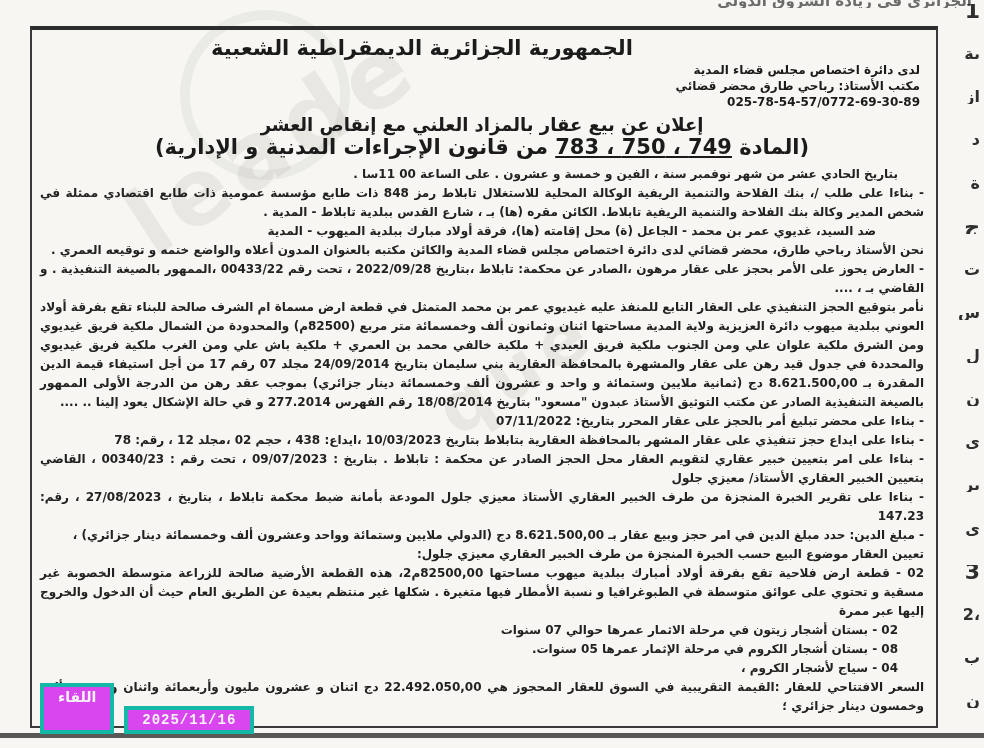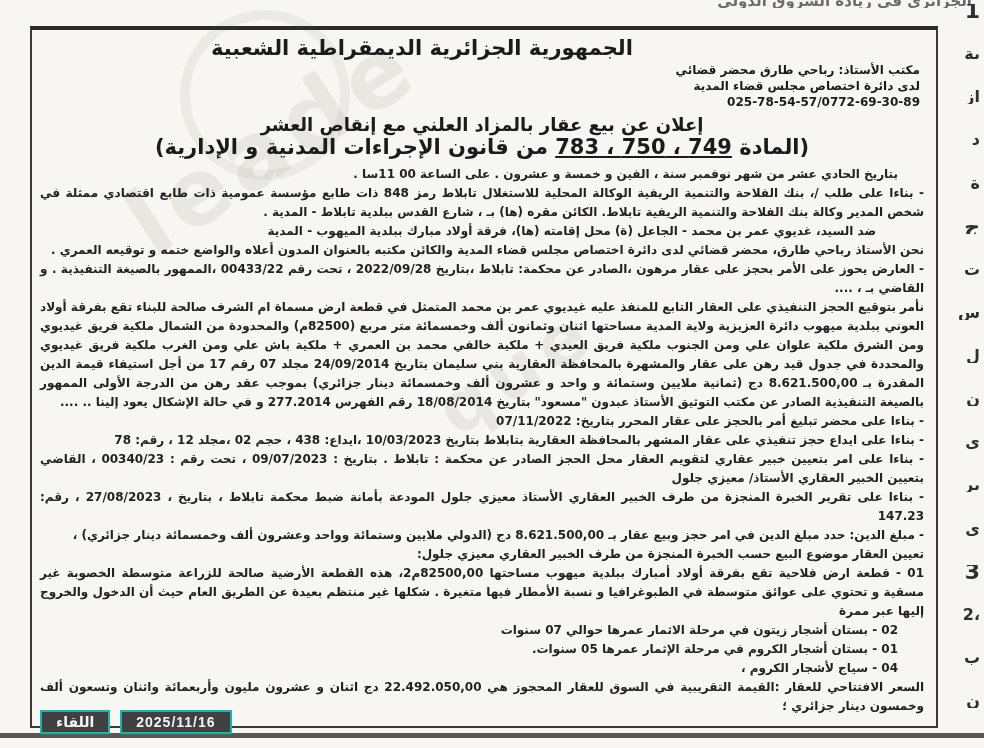--- a/index.html
+++ b/index.html
@@ -71,41 +71,41 @@
   
   .bottom-line{
     position:absolute;left:0;right:0;bottom:10px;height:5px;
     background:#3c3c3c;opacity:.85;
   }
   .badges{
     position:absolute;left:40px;bottom:14px;display:flex;flex-direction:row;
     gap:10px;z-index:3;
   }
   .badge{
-    background:#404040;color:#f4f4f4;font-weight:bold;font-size:14px;
-    padding:2px 14px;border:2px solid #14b8a6;line-height:16px;
+    background:#d946ef;color:#f4f4f4;font-weight:bold;font-size:14px;
+    padding:2px 14px;border:4px solid #14b8a6;line-height:16px;
   }
-  .badge.date{font-family:Liberation Sans, sans-serif;letter-spacing:1px;}
+  .badge.date{font-family:Liberation Mono, monospace;letter-spacing:1px;margin-top:23px;}
 </style>
 </head>
 <body>
 
 <div class="top-cutoff">الجزائري في ريادة الشروق الدولي</div>
 
 <div class="wm wm1">leade</div>
 <div class="wm wm2">que</div>
 <div class="wm-circle"></div>
 
 <div class="frame">
 
   <div class="republic-title">الجمهورية الجزائرية الديمقراطية الشعبية</div>
 
   <div class="office-block">
+    <div>لدى دائرة اختصاص مجلس قضاء المدية</div>
     <div>مكتب الأستاذ: رباحي طارق محضر قضائي</div>
-    <div>لدى دائرة اختصاص مجلس قضاء المدية</div>
     <div>025-78-54-57/0772-69-30-89</div>
   </div>
 
   <div class="announce-title">
     <div class="l1">إعلان عن بيع عقار بالمزاد العلني مع إنقاص العشر</div>
     <div class="l2">
       <span>(المادة</span>
       <span class="u">749 ، 750 ، 783</span>
       <span>من قانون الإجراءات المدنية و الإدارية)</span>
     </div>
@@ -117,23 +117,23 @@
     <p class="ind2">ضد السيد، غديوي عمر بن محمد - الجاعل (ة) محل إقامته (ها)، فرقة أولاد مبارك ببلدية الميهوب - المدية</p>
     <p>نحن الأستاذ رباحي طارق، محضر قضائي لدى دائرة اختصاص مجلس قضاء المدية والكائن مكتبه بالعنوان المدون أعلاه والواضع ختمه و توقيعه العمري .</p>
     <p>- العارض يحوز على الأمر بحجز على عقار مرهون ،الصادر عن محكمة: تابلاط ،بتاريخ 2022/09/28 ، تحت رقم 00433/22 ،الممهور بالصيغة التنفيذية . و القاضي بـ ، ....</p>
     <p>نأمر بتوقيع الحجز التنفيذي على العقار التابع للمنفذ عليه غيديوي عمر بن محمد المتمثل في قطعة ارض مسماة ام الشرف صالحة للبناء تقع بفرقة أولاد العوني ببلدية ميهوب دائرة العزيزية ولاية المدية مساحتها اثنان وثمانون ألف وخمسمائة متر مربع (82500م) والمحدودة من الشمال ملكية فريق غيديوي ومن الشرق ملكية علوان علي ومن الجنوب ملكية فريق العيدي + ملكية خالفي محمد بن العمري + ملكية باش علي ومن الغرب ملكية فريق غيديوي والمحددة في جدول قيد رهن على عقار والمشهرة بالمحافظة العقارية بني سليمان بتاريخ 24/09/2014 مجلد 07 رقم 17 من أجل استيفاء قيمة الدين المقدرة بـ 8.621.500,00 دج (ثمانية ملايين وستمائة و واحد و عشرون ألف وخمسمائة دينار جزائري) بموجب عقد رهن من الدرجة الأولى الممهور بالصيغة التنفيذية الصادر عن مكتب التوثيق الأستاذ عبدون "مسعود" بتاريخ 18/08/2014 رقم الفهرس 277.2014 و في حالة الإشكال يعود إلينا .. ....</p>
     <p>- بناءا على محضر تبليغ أمر بالحجز على عقار المحرر بتاريخ: 07/11/2022</p>
     <p>- بناءا على ايداع حجز تنفيذي على عقار المشهر بالمحافظة العقارية بتابلاط بتاريخ 10/03/2023 ،ايداع: 438 ، حجم 02 ،مجلد 12 ، رقم: 78</p>
     <p>- بناءا على امر بتعيين خبير عقاري لتقويم العقار محل الحجز الصادر عن محكمة : تابلاط . بتاريخ : 09/07/2023 ، تحت رقم : 00340/23 ، القاضي بتعيين الخبير العقاري الأستاذ/ معيزي جلول</p>
     <p>- بناءا على تقرير الخبرة المنجزة من طرف الخبير العقاري الأستاذ معيزي جلول المودعة بأمانة ضبط محكمة تابلاط ، بتاريخ ، 27/08/2023 ، رقم: 147.23</p>
     <p>- مبلغ الدين: حدد مبلغ الدين في امر حجز وبيع عقار بـ 8.621.500,00 دج (الدولي ملايين وستمائة وواحد وعشرون ألف وخمسمائة دينار جزائري) ،</p>
     <p>تعيين العقار موضوع البيع حسب الخبرة المنجزة من طرف الخبير العقاري معيزي جلول:</p>
-    <p>01 - قطعة ارض فلاحية تقع بفرقة أولاد أمبارك ببلدية ميهوب مساحتها 82500,00م2، هذه القطعة الأرضية صالحة للزراعة متوسطة الخصوبة غير مسقية و تحتوي على عوائق متوسطة في الطبوغرافيا و نسبة الأمطار فيها متغيرة . شكلها غير منتظم بعيدة عن الطريق العام حيث أن الدخول والخروج إليها عبر ممرة</p>
+    <p>02 - قطعة ارض فلاحية تقع بفرقة أولاد أمبارك ببلدية ميهوب مساحتها 82500,00م2، هذه القطعة الأرضية صالحة للزراعة متوسطة الخصوبة غير مسقية و تحتوي على عوائق متوسطة في الطبوغرافيا و نسبة الأمطار فيها متغيرة . شكلها غير منتظم بعيدة عن الطريق العام حيث أن الدخول والخروج إليها عبر ممرة</p>
     <p class="ind1">02 - بستان أشجار زيتون في مرحلة الاثمار عمرها حوالي 07 سنوات</p>
-    <p class="ind1">01 - بستان أشجار الكروم في مرحلة الإثمار عمرها 05 سنوات.</p>
+    <p class="ind1">08 - بستان أشجار الكروم في مرحلة الإثمار عمرها 05 سنوات.</p>
     <p class="ind1">04 - سياج لأشجار الكروم ،</p>
     <p>السعر الافتتاحي للعقار :القيمة التقريبية في السوق للعقار المحجوز هي 22.492.050,00 دج اثنان و عشرون مليون وأربعمائة واثنان وتسعون ألف وخمسون دينار جزائري ؛</p>
 
   </div>
 </div>
 
 <div class="margin-strip">
   <span class="big">1</span>
   <span>بة</span>
   <span>از</span>

